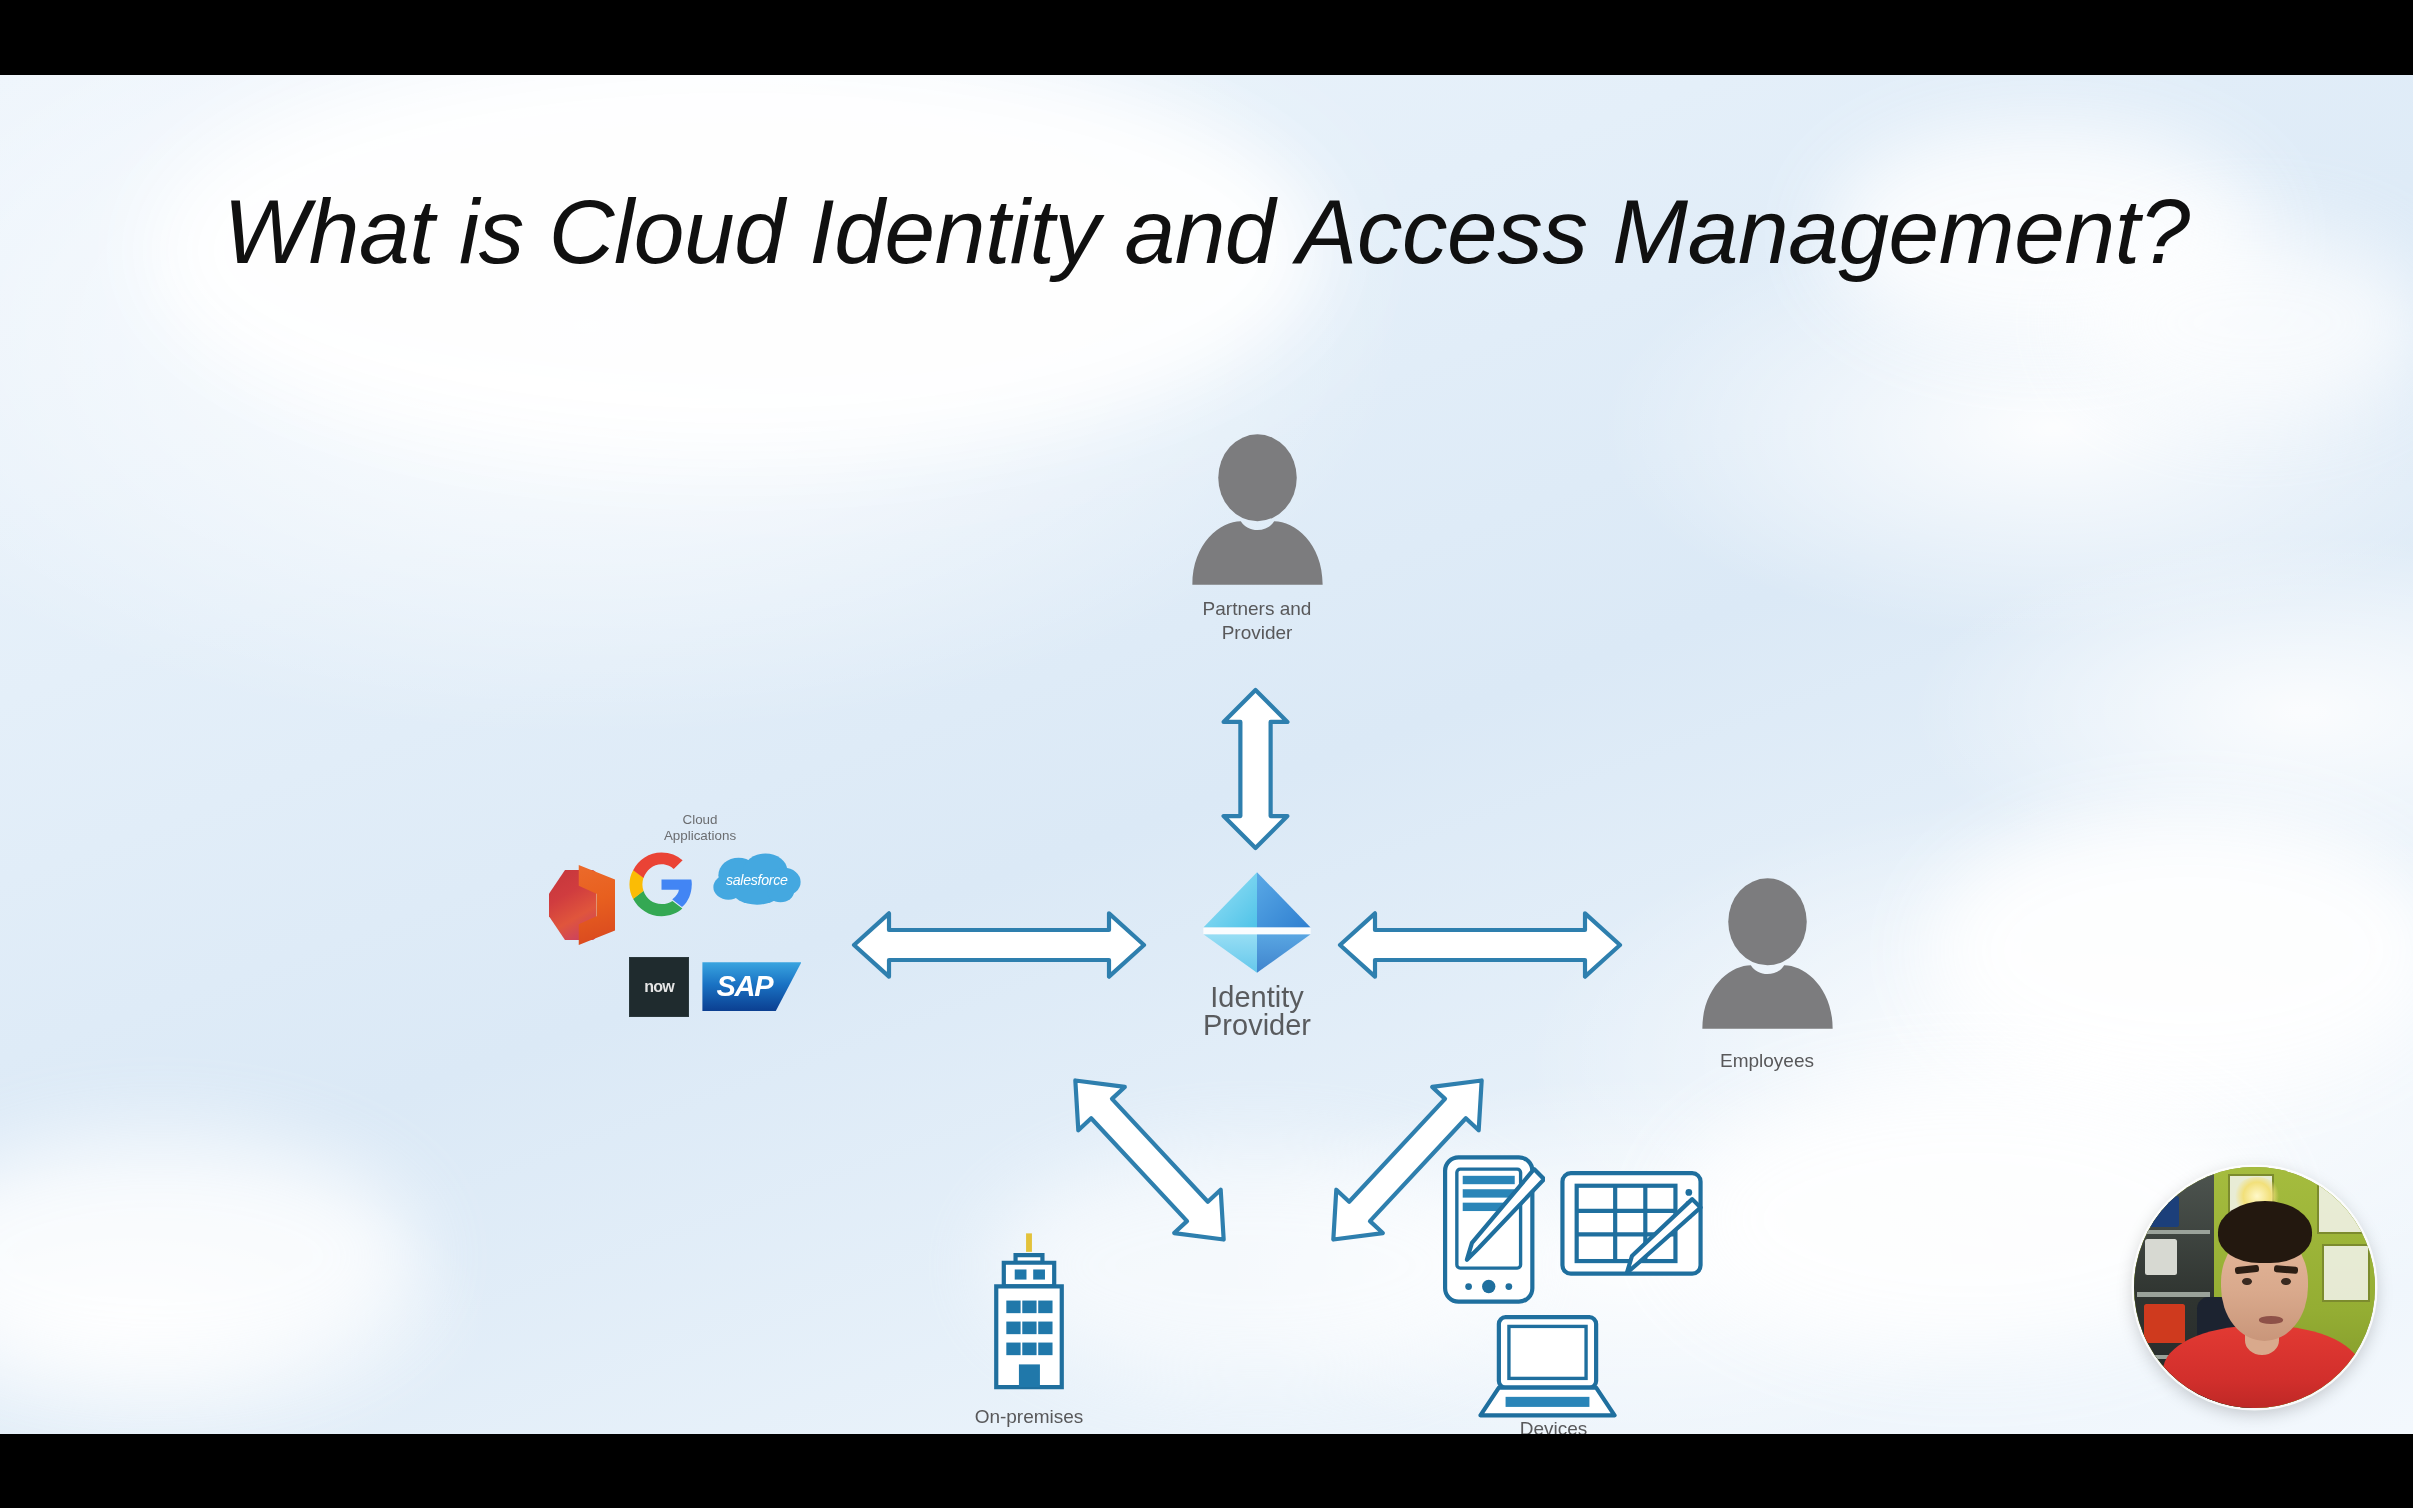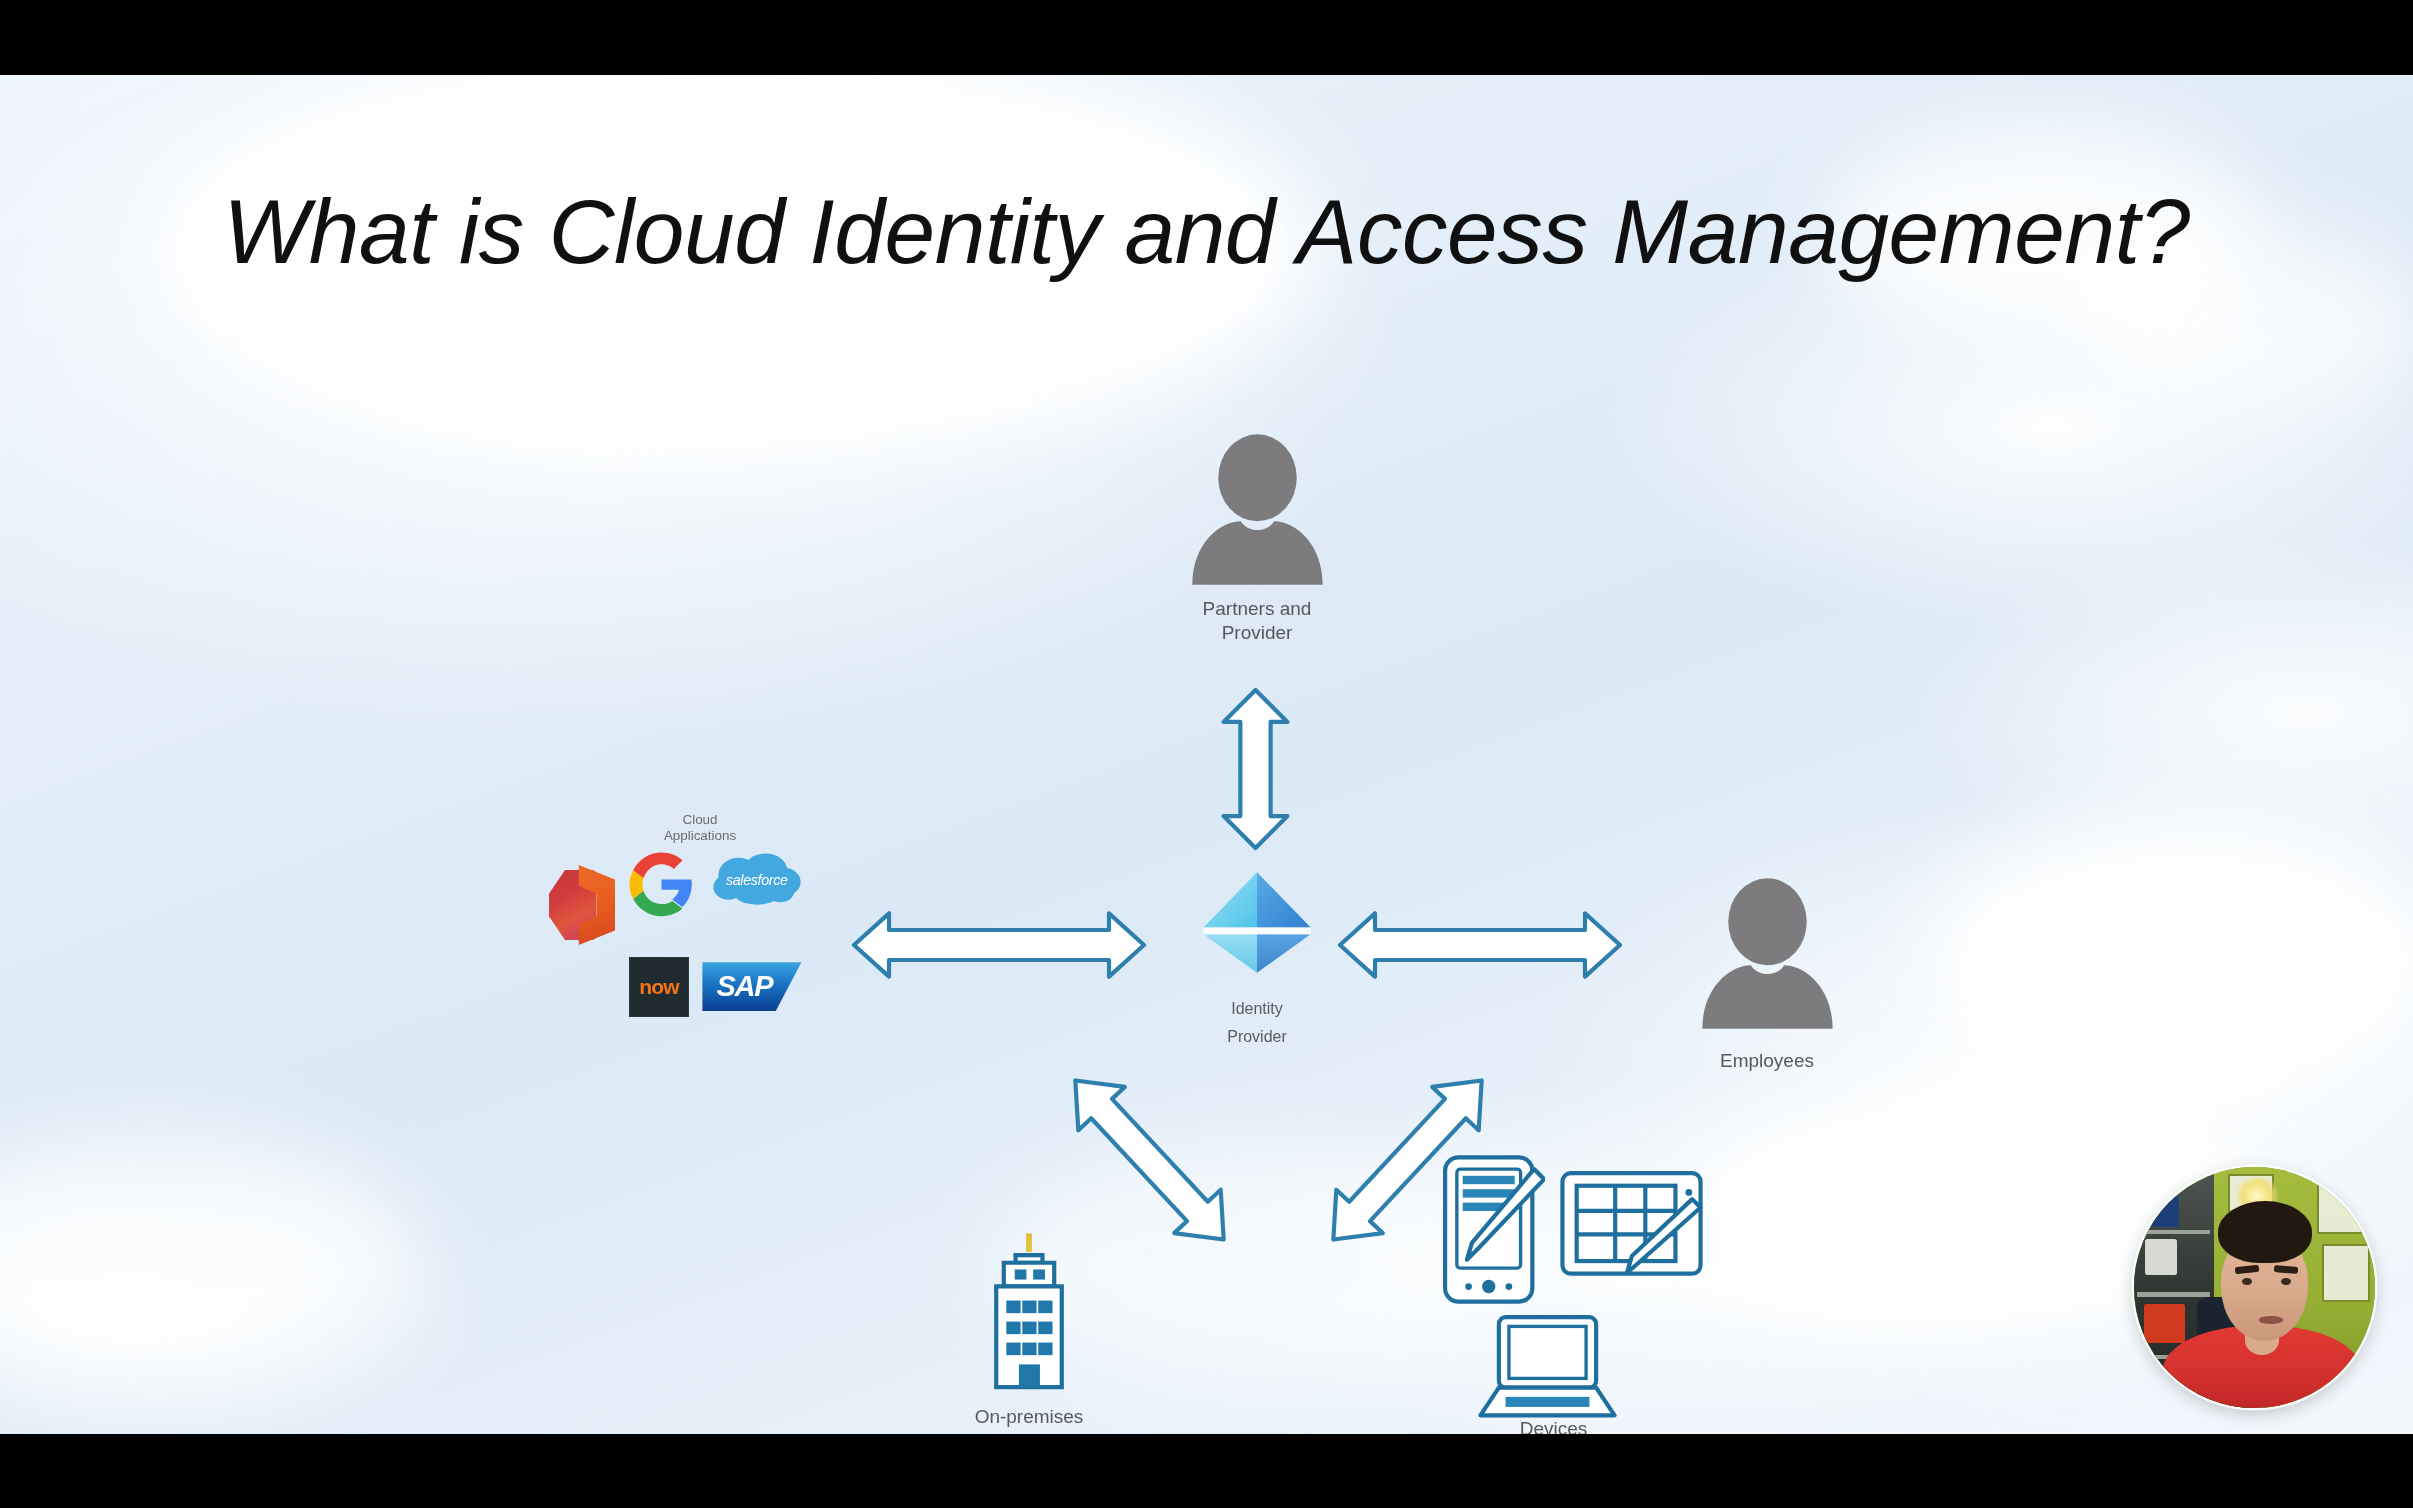--- a/index.html
+++ b/index.html
@@ -79,39 +79,39 @@
     position:absolute; left:0; top:50%; width:94px; transform:translateY(-50%);
     text-align:center; color:#ffffff; font-size:14.2px; font-style:italic;
     font-family:"Liberation Sans", sans-serif; letter-spacing:-0.3px;
   }
 
   
   .now {
     width:60px; height:60px; background:#1f2b2e; border:1.7px solid #2a383c;
     display:flex; align-items:center; justify-content:center;
   }
-  .now-text { color:#f97316; font-size:21px; font-weight:700; letter-spacing:-0.8px; }
+  .now-text { color:#e5e5e5; font-size:16px; font-weight:700; letter-spacing:-0.8px; }
 
   
   .sap { width:99px; height:49px; position:relative;padding-left:41px; }
   .sap-shape {
     position:absolute; inset:0;
     background:linear-gradient(180deg,#3aa5e0 0%,#1a73c4 45%,#0b3f91 100%);
     clip-path:polygon(0% 0%, 100% 0%, 74% 100%, 0% 100%);
   }
   .sap-text {
     position:absolute; left:0; top:50%; transform:translateY(-52%);
     width:84px; text-align:center; color:#ffffff; font-size:29px; font-weight:700;
     letter-spacing:-1.3px; font-style:italic;
   }
 
   
   #idp { position:absolute; left:1169px; top:792px; z-index:16; width:176px; }
   #idp-label {
-    margin-top:17px; text-align:center; color:#595b5e; font-size:16px; line-height:28px;
+    margin-top:5px; text-align:center; color:#595b5e; font-size:29px; line-height:28px;
     white-space:pre-line;
   }
 
   
   #webcam {
     position:absolute; left:2134px; top:1092px; width:241px; height:241px;
     border-radius:50%; overflow:hidden; z-index:50;
     box-shadow:0 0 0 2.5px rgba(255,255,255,.85), 0 5px 18.4px rgba(0,0,0,.22);
     background:#8a9b34;
   }

